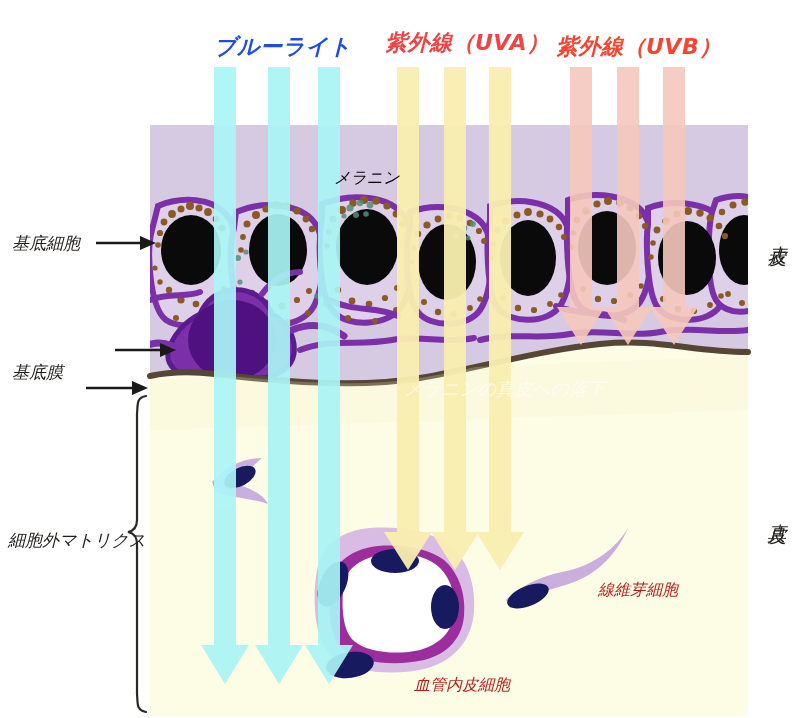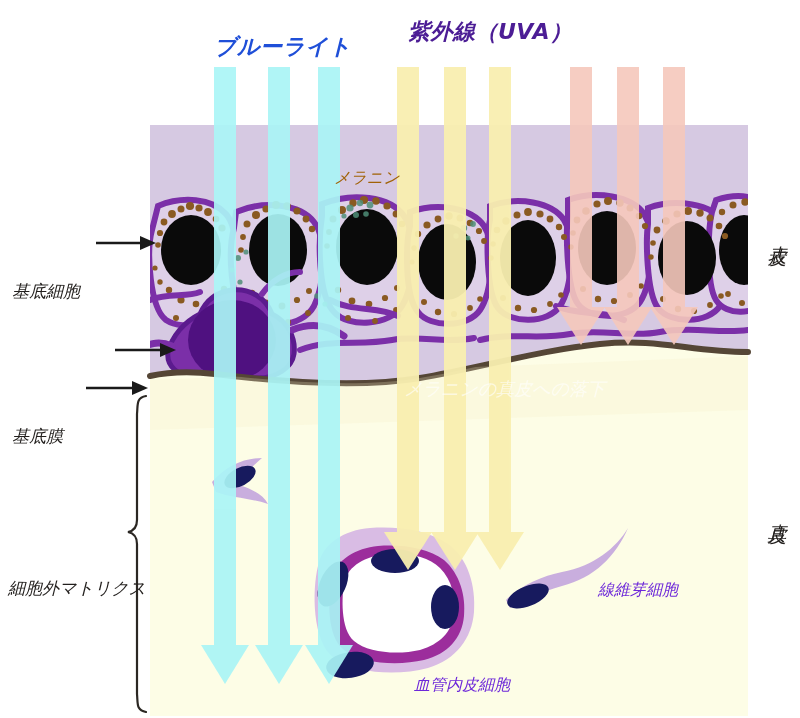--- a/index.html
+++ b/index.html
@@ -29,42 +29,41 @@
     font-family: "DejaVu Sans", "Liberation Sans", sans-serif;
   }
   .beam-title {
     font-size: 22px;
     font-weight: bold;
     letter-spacing: 0.5px;
   }
   .side-label {
     font-size: 17px;
     color: #221f1d;
-    margin-top: 48px;
   }
   .vert-label {
     font-size: 19px;
     color: #221f1d;
     writing-mode: vertical-rl;
     text-orientation: upright;
     letter-spacing: 2px;
     white-space: nowrap;
   }
   .inner-label {
     font-size: 16px;
-    color: #a16207;
+    color: #000000;
   }
   .faint-label {
     font-size: 18px;
     color: #ffffff;
     opacity: 0.62;
   }
   .dermis-label {
     font-size: 16px;
-    color: #6d28d9;
+    color: #b91c1c;
     text-align: right;
   }
 </style>
 </head>
 <body>
 
 <div id="stage">
 
   <svg class="diagram" viewBox="0 0 800 718">
     <defs>
@@ -413,24 +412,25 @@
       <polygon points="132,381 148,388 132,395" fill="#1a1a1a" stroke="none"></polygon>
     </g>
 
     <g stroke="#2b2723" stroke-width="2.2" fill="none" stroke-linecap="round">
       <path d="M146,396 C136,398 138,404 137,414 L137,520 C137,528 133,531 128,532
                C133,533 137,536 137,544 L137,694 C138,704 136,710 146,712"></path>
     </g>
   </svg>
 
   <div class="txt beam-title" style="left:214px; top:32px; color:#1f4fd8;">ブルーライト</div>
-  <div class="txt beam-title" style="left:385px; top:17px; color:#4c1d95;margin-left:23px;">紫外線（UVA）</div>
+  <div class="txt beam-title" style="left:385px; top:28px; color:#ef4444;">紫外線（UVA）</div>
+  <div class="txt beam-title" style="left:556px; top:32px; color:#f4462f;">紫外線（UVB）</div>
 
   <div class="txt side-label" style="left:12px; top:232px;">基底細胞</div>
-  <div class="txt side-label" style="left:12px; top:377px;">基底膜</div>
+  <div class="txt side-label" style="left:12px; top:361px;">基底膜</div>
   <div class="txt side-label" style="left:8px; top:529px;">細胞外マトリクス</div>
 
   <div class="txt vert-label" style="left:765px; top:230px;">表皮</div>
   <div class="txt vert-label" style="left:765px; top:508px;">真皮</div>
 
   <div class="txt inner-label" style="left:334px; top:168px;">メラニン</div>
   <div class="txt faint-label" style="left:404px; top:377px;">メラニンの真皮への落下</div>
   <div class="txt dermis-label" style="left:414px; top:675px;">血管内皮細胞</div>
   <div class="txt dermis-label" style="left:598px; top:580px;">線維芽細胞</div>
 

